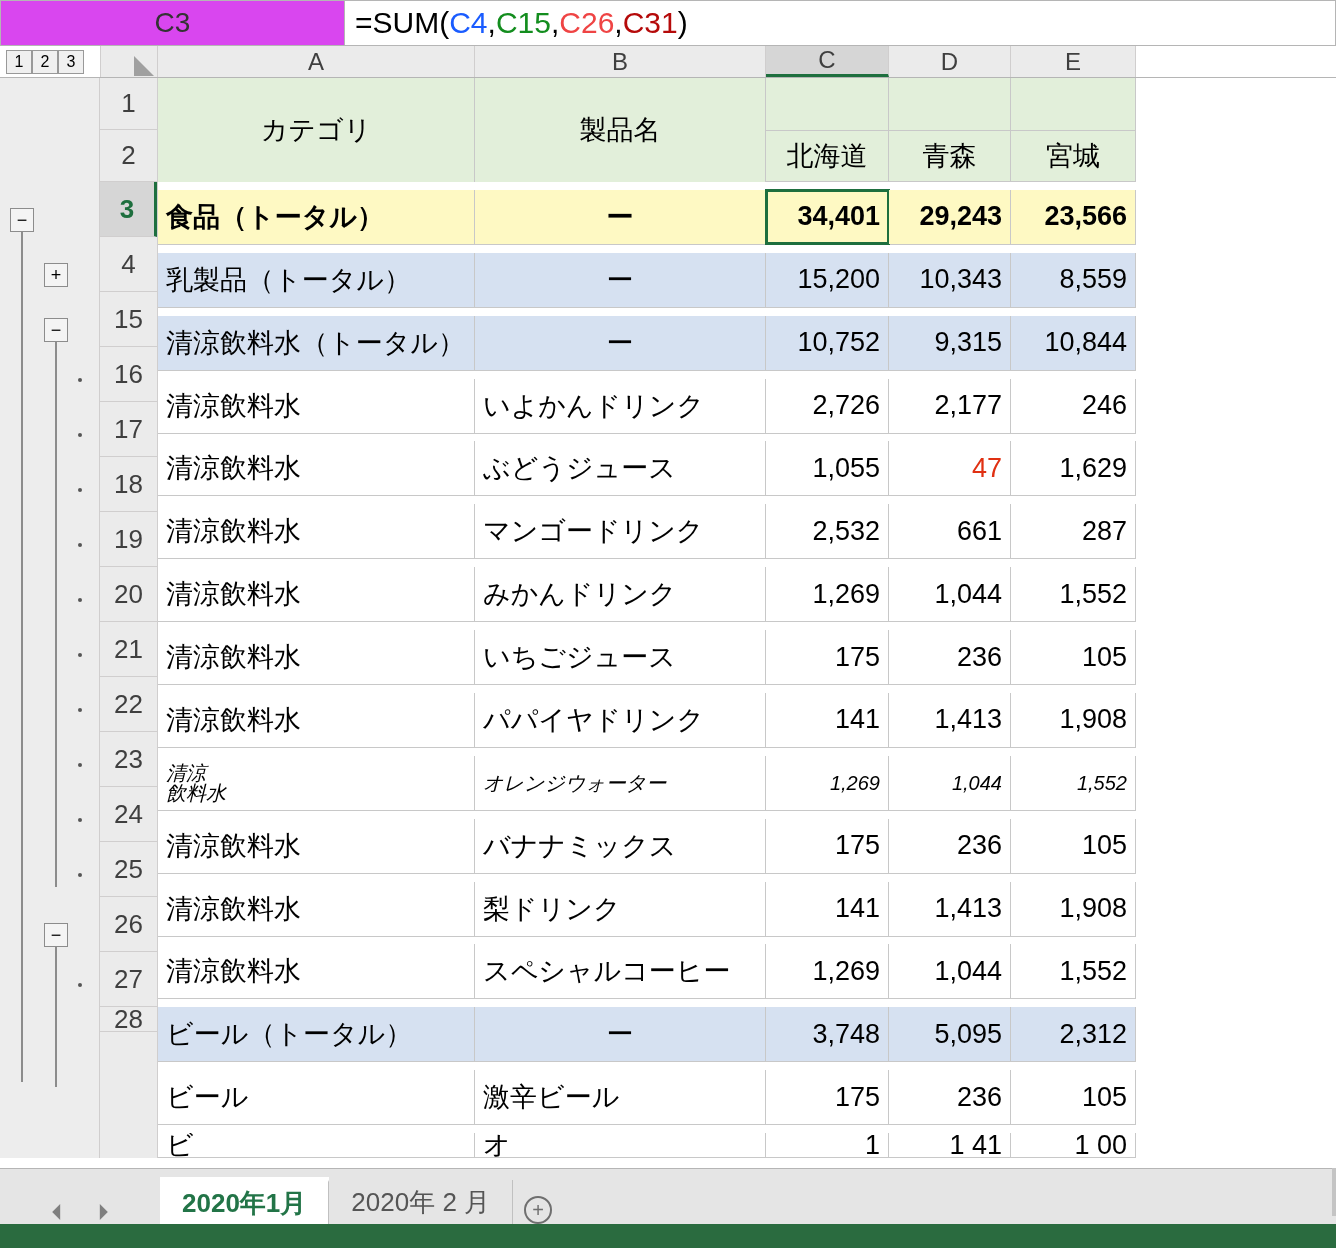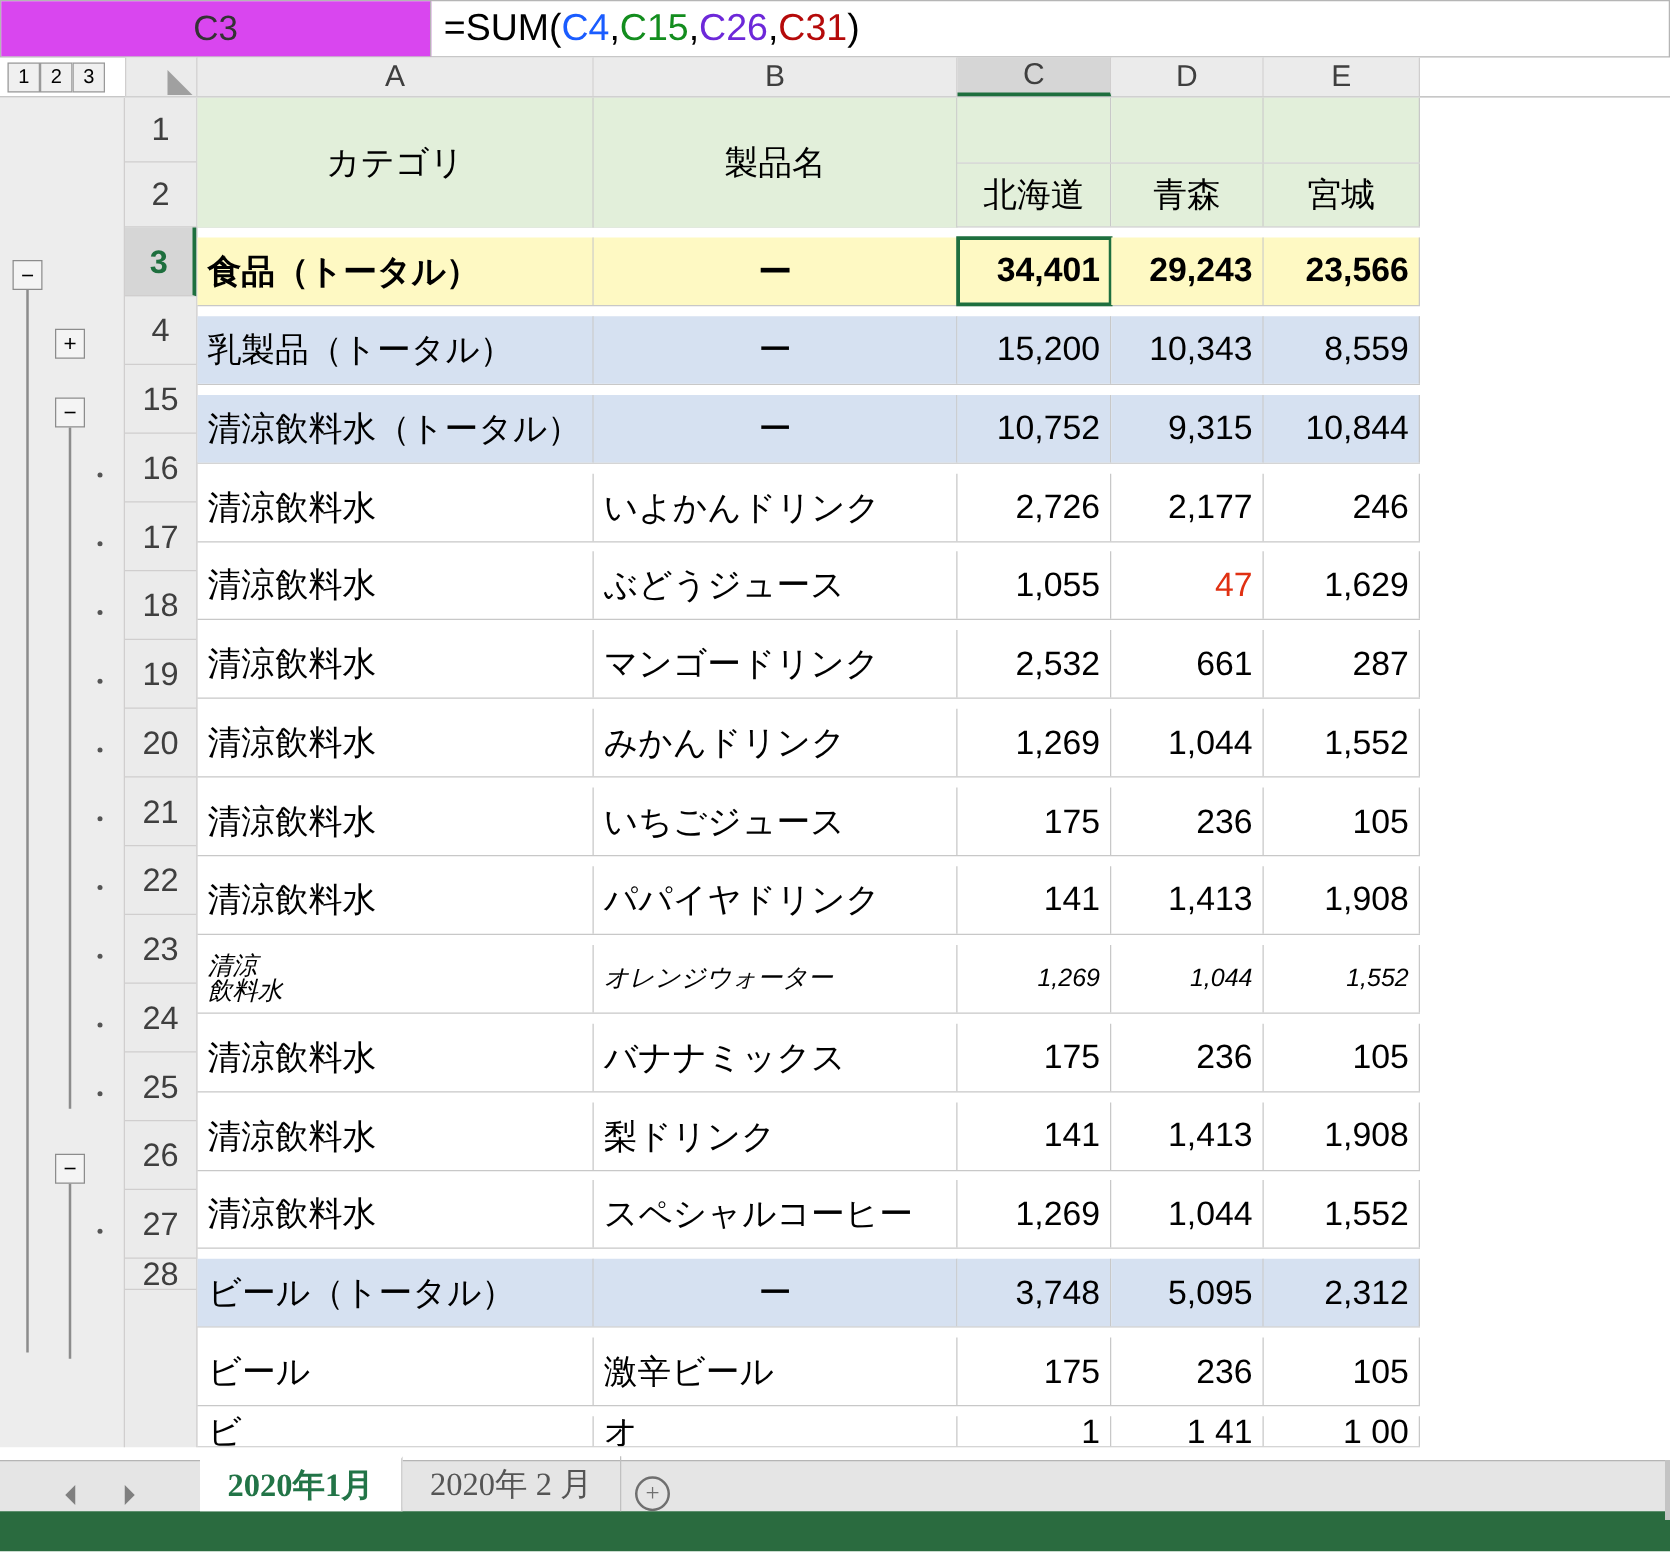--- a/index.html
+++ b/index.html
@@ -5,21 +5,21 @@
 * { box-sizing: border-box; margin: 0; padding: 0; }
 html, body { width: 1336px; height: 1248px; font-family: "Helvetica Neue", Arial, "Hiragino Sans", sans-serif; background: #fff; color: #000; overflow: hidden; }
 
 
 .formula-bar { display: flex; height: 46px; border: 1px solid #b5b5b5; background: #fff; }
 .name-box { width: 344px; background: #d946ef; border-right: 1px solid #b5b5b5; display: flex; align-items: center; justify-content: center; font-size: 28px; color: #333; }
 .formula-input { flex: 1; display: flex; align-items: center; padding: 12px 10px; font-size: 30px; font-family: Arial, sans-serif; }
 .formula-input .plain { color: #000; }
 .formula-input .p1 { color: #1a5cff; }
 .formula-input .p2 { color: #138d1e; }
-.formula-input .p3 { color: #6d28d9; }
+.formula-input .p3 { color: #ef4444; }
 .formula-input .p4 { color: #b50a0a; }
 
 
 .outline-row { display:flex; height:32px; border-bottom:1px solid #b5b5b5;}
 .outline-btns { width:100px; display:flex; align-items:center; padding-left:6px; gap:0;}
 .outline-btn { width:26px; height:24px; border:1px solid #999; background:#f0f0f0; font-size:16px; display:flex; align-items:center; justify-content:center; cursor:pointer;}
 .row-hdr-width { width:58px; border-left:1px solid #d0cece; border-right:1px solid #d0cece; background:#ebebeb; position:relative;}
 .row-hdr-width::after { content:""; position:absolute; right:3px; bottom:1px; width:0; height:0; border-left:20px solid #a0a0a0; border-top:20px solid transparent;}
 .col-headers { display:flex; flex:1;}
 .col-h { background:#ebebeb; border-right:1px solid #d0cece; display:flex; align-items:center; justify-content:center; font-size:24px; color:#3f3f3f;}
@@ -45,21 +45,21 @@
 .bold { font-weight:700;}
 .red { color:#e03012;}
 .double-line .cell { font-size:20px; line-height:1;}
 .hdr-green { background:#e2efda;}
 .hdr-pink { background:#fef9c3;}
 .hdr-blue { background:#d6e1f1;}
 .sel-cell { outline:3px solid #1e6f3e; outline-offset:-2px;}
 
 
 .tabs-area { position:absolute; bottom:0; left:0; right:0; height:80px;}
-.tabs-bar { height:41px; background:#e5e5e5; display:flex; align-items:flex-end; border-top:1px solid #b5b5b5;font-family:Liberation Serif, serif;}
+.tabs-bar { height:56px; background:#e5e5e5; display:flex; align-items:flex-end; border-top:1px solid #b5b5b5;}
 .nav { width:160px; display:flex; align-items:center; justify-content:center; gap:30px;}
 .nav svg{ width:16px; height:16px; fill:#7f7f7f;}
 .tab { height:44px; padding:0 22px; display:flex; align-items:center; font-size:26px; border-right:1px solid #c0c0c0; cursor:pointer;}
 .tab.active { background:#fff; color:#227447; font-weight:600; border-top:2px solid #fff; box-shadow:0 -3px 0 #fff;}
 .tab.inactive { color:#555;}
 .add-sheet { width:50px; display:flex; align-items:center; justify-content:center;}
 .add-sheet .circ { width:28px; height:28px; border:2px solid #6f6f6f; border-radius:50%; display:flex; align-items:center; justify-content:center; font-size:20px; color:#6f6f6f;}
 .status { height:32px; background:#2a6b3f;}
 .scrollbar { position:absolute; right:0; top:0; bottom:32px; width:4px; background:#c4c4c4;}
 </style>

